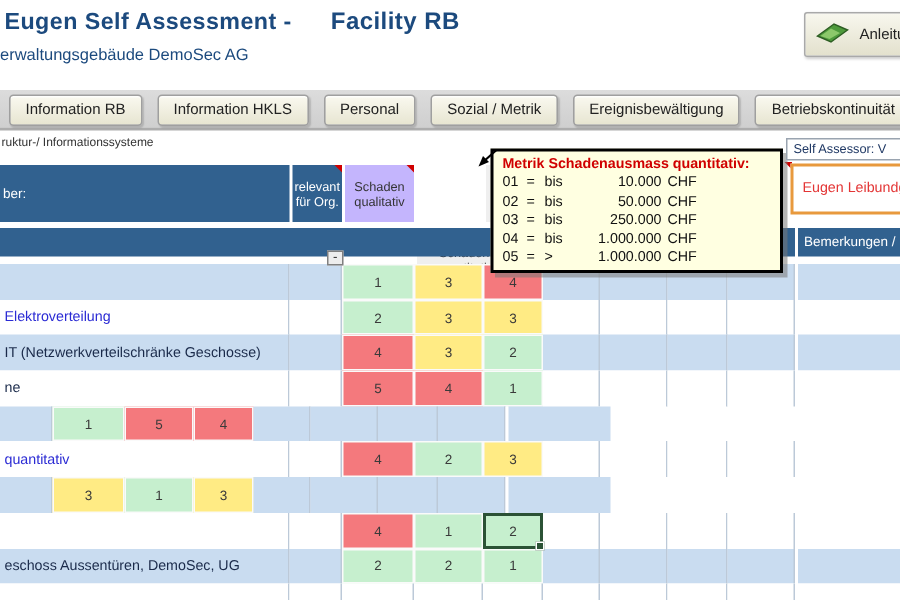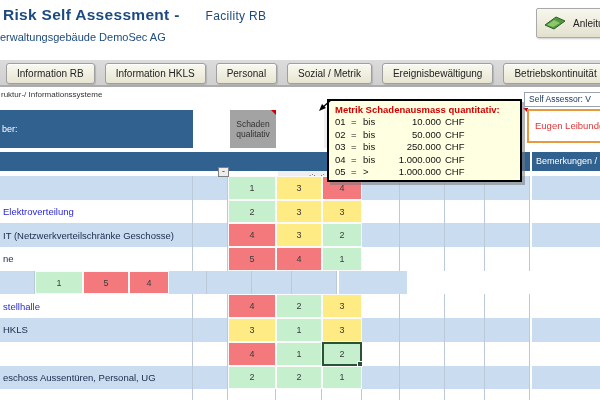--- a/index.html
+++ b/index.html
@@ -3,21 +3,21 @@
 <meta charset="utf-8">
 <style>
   * { margin:0; padding:0; box-sizing:border-box; }
   html,body { width:600px; height:400px; }
   body { font-family:"Liberation Sans", sans-serif; background:#fff; }
   .app { position:relative; width:600px; height:400px; background:#fff; overflow:hidden; }
 
   
   .title { position:absolute; left:3px; top:6px; font-size:15.5px; font-weight:600;
            color:#1C4A7E; letter-spacing:.3px; white-space:nowrap; }
-  .title .t2 { margin-left:26px; font-weight:400; font-size:12px; }
+  .title .t2 { margin-left:26px; font-weight:700; font-size:16px; }
   .subtitle { position:absolute; left:0px; top:31px; font-size:11px; color:#1C4A7E; white-space:nowrap; }
 
   
   .help-btn { position:absolute; left:536px; top:8px; width:80px; height:30px;
               background:linear-gradient(#F8F7EE,#E3E1CD); border:1px solid #A9A9A9;
               border-radius:2px; display:flex; align-items:center; gap:6px; padding:0 6px;
               font-size:10px; color:#222; box-shadow:1px 1px 2px rgba(0,0,0,.2); cursor:pointer; }
   .help-btn svg { flex:none; }
 
   
@@ -30,21 +30,21 @@
          box-shadow:inset 0 1px 0 rgba(255,255,255,.8),1px 1px 1px rgba(0,0,0,.15); cursor:pointer; }
 
   .breadcrumb { position:absolute; left:1px; top:90px; font-size:8px; color:#333; }
 
   
   .hdr { position:absolute; top:110px; height:38px; font-size:8.5px; line-height:1.2;
          display:flex; align-items:center; justify-content:center; text-align:center; }
   .hdr-label   { left:0;   width:193px; background:#31618F; color:#fff; justify-content:flex-start;
                  padding-left:2px; font-size:9px; }
   .hdr-relevant{ left:195px; width:33px; background:#31618F; color:#fff; }
-  .hdr-qual    { left:230px; width:46px; background:#a3a3a3; color:#333; }
+  .hdr-qual    { left:230px; width:46px; background:#c4b5fd; color:#333; }
   .hdr-quant   { left:278px; width:63px; background:#EFEFEF; color:#333;margin-top:44px; }
   .hdr-hidden  { left:324px; width:38px; background:#EFEFEF; color:#333; }
   .tri { position:absolute; top:0; right:0; width:0; height:0;
          border-top:5px solid #D00000; border-left:5px solid transparent; }
   .tri2 { position:absolute; left:523px; top:108px; width:0; height:0; z-index:5;
           border-top:5px solid #D00000; border-left:5px solid transparent; }
 
   
   .sectionband { position:absolute; left:0; top:152px; width:530px; height:19px; background:#31618F; }
   .remarks-hdr { position:absolute; left:532px; top:152px; width:68px; height:19px; background:#31618F;
@@ -94,21 +94,21 @@
   .assessor-name { position:absolute; left:527px; top:109px; width:75px; height:34px; z-index:12;
                    background:#fff; border:2px solid #E8993D; font-size:9.5px; color:#E33535;
                    line-height:29px; padding-left:6px; white-space:nowrap; overflow:hidden; }
 </style>
 </head>
 <body>
 
 <div class="app">
 
   <div class="title">
-    <span>Risk Self Assessment -</span><span class="t2">Facility RB</span>
+    <span>Eugen Self Assessment -</span><span class="t2">Facility RB</span>
   </div>
   <div class="subtitle">erwaltungsgebäude DemoSec AG</div>
 
   <button class="help-btn">
     <span>
       <svg width="24" height="17" viewBox="0 0 24 17">
         <polygon points="2,11 13,3 22,7 11,15" fill="#4E9A3C" stroke="#2E5E24" stroke-width="1"></polygon>
         <polygon points="4,11 11,6 17,9 10,13" fill="#8CC86B"></polygon>
       </svg>
     </span>
@@ -122,20 +122,24 @@
       <button class="tab">Sozial / Metrik</button>
       <button class="tab">Ereignisbewältigung</button>
       <button class="tab">Betriebskontinuität</button>
     </div>
 
   <div class="breadcrumb">ruktur-/ Informationssysteme</div>
 
   <div class="hdr hdr-label">
     <span>ber:</span>
   </div>
+  <div class="hdr hdr-relevant">
+    <span>relevant für Org.</span>
+    <span class="tri"></span>
+  </div>
   <div class="hdr hdr-qual">
     <span>Schaden qualitativ</span>
     <span class="tri"></span>
   </div>
   <div class="hdr hdr-quant">
     <span>Schaden quantitativ</span>
     <span class="tri"></span>
   </div>
   <div class="hdr hdr-hidden"></div>
 
@@ -203,34 +207,33 @@
         <div class="c val red" style="width: 46px;">5</div>
         <div class="c val red" style="width: 40px;">4</div>
         <div class="c empty" style="width: 38px;"></div>
         <div class="c empty" style="width: 45px;"></div>
         <div class="c empty" style="width: 40px;"></div>
         <div class="c empty" style="width: 45px;"></div>
         <div class="c gap"></div>
         <div class="c remarks"></div>
       </div>
       <div class="row">
-        <div class="c label link">stellhalle</div>
+        <div class="c label link">quantitativ</div>
         <div class="c relevant"></div>
         <div class="c val red" style="width: 48px;">4</div>
         <div class="c val green" style="width: 46px;">2</div>
         <div class="c val yellow" style="width: 40px;">3</div>
         <div class="c empty" style="width: 38px;"></div>
         <div class="c empty" style="width: 45px;"></div>
         <div class="c empty" style="width: 40px;"></div>
         <div class="c empty" style="width: 45px;"></div>
         <div class="c gap"></div>
         <div class="c remarks"></div>
       </div>
       <div class="row shade">
-        <div class="c label">HKLS</div>
         <div class="c relevant"></div>
         <div class="c val yellow" style="width: 48px;">3</div>
         <div class="c val green" style="width: 46px;">1</div>
         <div class="c val yellow" style="width: 40px;">3</div>
         <div class="c empty" style="width: 38px;"></div>
         <div class="c empty" style="width: 45px;"></div>
         <div class="c empty" style="width: 40px;"></div>
         <div class="c empty" style="width: 45px;"></div>
         <div class="c gap"></div>
         <div class="c remarks"></div>
@@ -242,21 +245,21 @@
         <div class="c val green" style="width: 46px;">1</div>
         <div class="c val green selected" style="width: 40px;">2</div>
         <div class="c empty" style="width: 38px;"></div>
         <div class="c empty" style="width: 45px;"></div>
         <div class="c empty" style="width: 40px;"></div>
         <div class="c empty" style="width: 45px;"></div>
         <div class="c gap"></div>
         <div class="c remarks"></div>
       </div>
       <div class="row shade">
-        <div class="c label">eschoss Aussentüren, Personal, UG</div>
+        <div class="c label">eschoss Aussentüren, DemoSec, UG</div>
         <div class="c relevant"></div>
         <div class="c val green" style="width: 48px;">2</div>
         <div class="c val green" style="width: 46px;">2</div>
         <div class="c val green" style="width: 40px;">1</div>
         <div class="c empty" style="width: 38px;"></div>
         <div class="c empty" style="width: 45px;"></div>
         <div class="c empty" style="width: 40px;"></div>
         <div class="c empty" style="width: 45px;"></div>
         <div class="c gap"></div>
         <div class="c remarks"></div>

